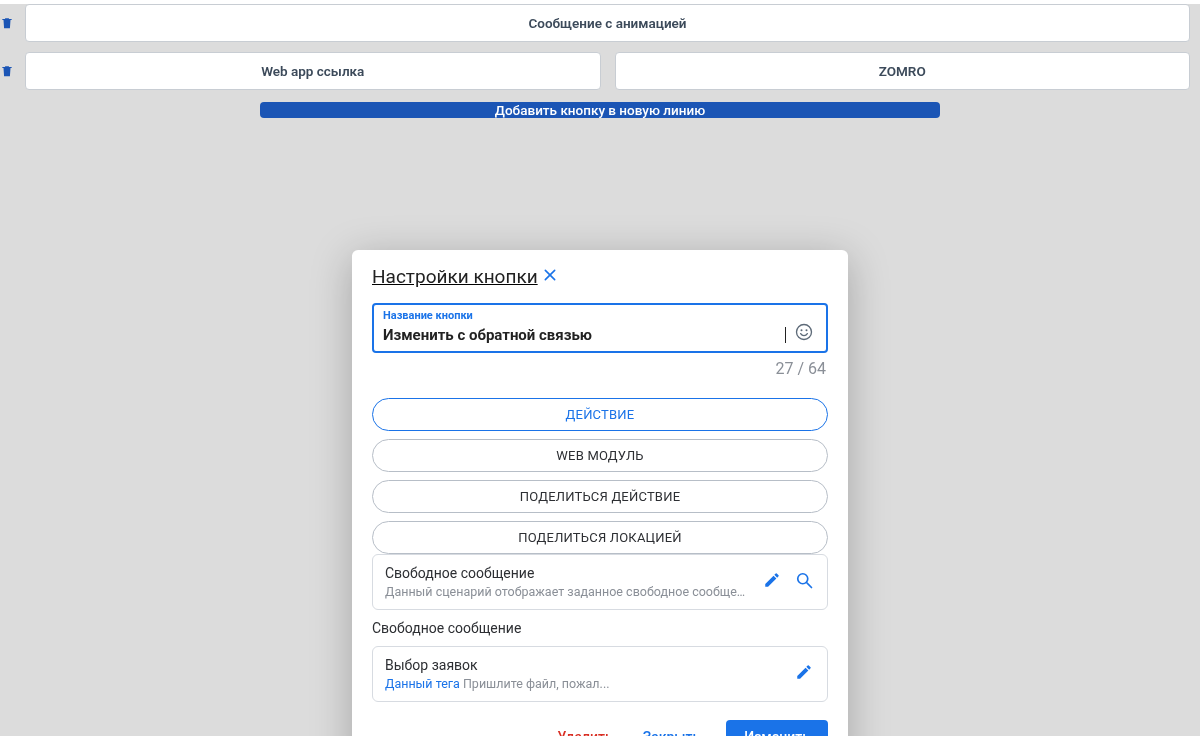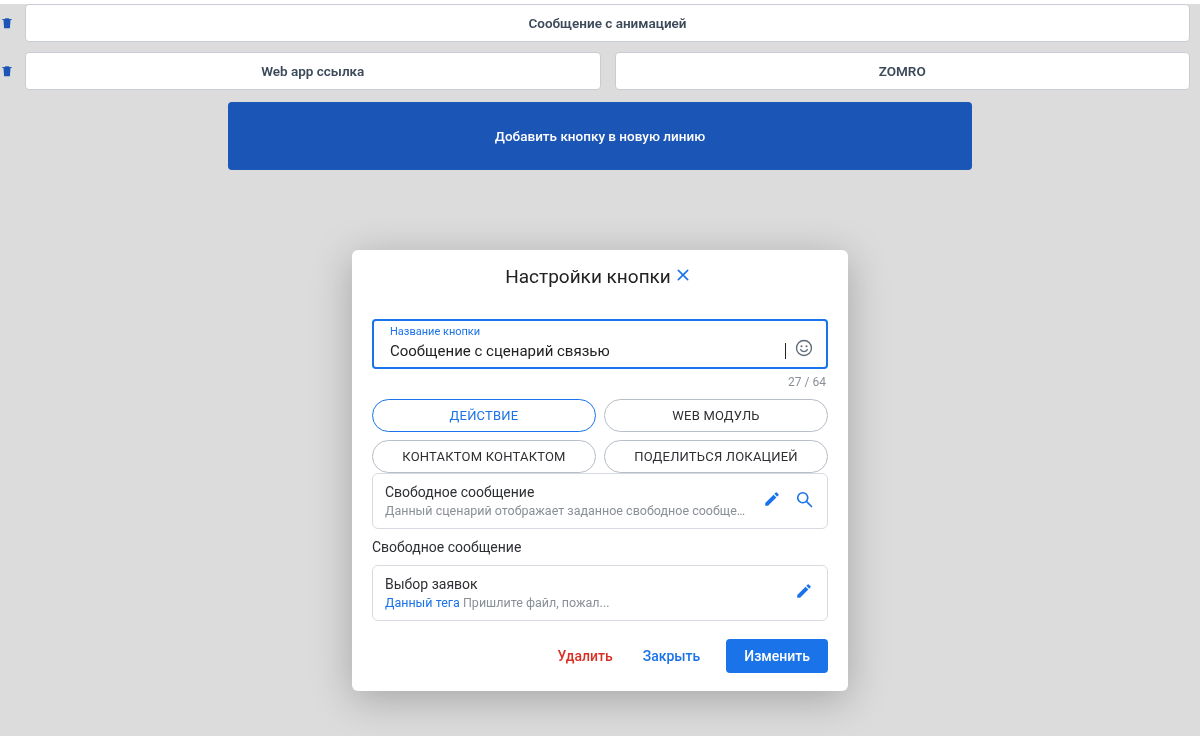--- a/index.html
+++ b/index.html
@@ -28,64 +28,66 @@
   .top-bar-first { margin-top: 4px; margin-bottom: 10px; }
   .top-row2 {
     display: flex; gap: 14px; margin-right: 10px;
   }
   .top-row2 .top-bar { margin-right: 0; }
   .top-half { flex: 1; }
   .add-btn-row {
     display:flex; justify-content:center; margin-top: 12px;
   }
   .add-btn {
-    width: 744px; background: #1b55b5; color: #fff; font-size: 13.5px;
-    text-align: center; padding: 26px 0; border-radius: 4px; font-weight: 500;
+    width: 680px; background: #1b55b5; color: #fff; font-size: 13.5px;
+    text-align: center; padding: 0 0; border-radius: 4px; font-weight: 500;
   }
   .dimmed { position: relative; z-index: 1; }
 
   
   .modal {
     position: absolute; left: 50%; transform: translateX(-50%);
     top: 246px; width: 496px; background: #fff; border-radius: 6px;
     box-shadow: 0 8px 40px rgba(0,0,0,0.25);
     padding: 14px 20px 18px 20px; z-index: 10;
   }
   .modal-header {
-    display:flex; align-items:center; justify-content:center;
-    margin-bottom: 30px;
+    display:flex; align-items:center; justify-content:flex-start;
+    margin-bottom: 14px;
+    text-decoration: underline;
   }
   .modal-title { font-size: 19px; color: #222; font-weight: 400; }
   .close-x { color: #1a73e8; font-size: 18px; cursor: pointer; padding: 2px 4px; }
 
   .field-wrap {
-    border: 2px solid #1a73e8; border-radius: 4px; padding: 4px 10px 6px 16px;
+    border: 2px solid #1a73e8; border-radius: 4px; padding: 4px 10px 6px 9px;
     position: relative;
+    font-weight: bold;
   }
   .field-label {
     font-size: 11px; color: #1a73e8; line-height: 1.2;
   }
   .field-row { display:flex; align-items:center; gap:8px; }
   .field-input {
     border: none; outline: none; font-size: 15px; color: #222; flex: 1;
     padding: 2px 0 0 0; background: transparent;
   }
   .smiley {
     color: #5d6a78; font-size: 20px; line-height: 1; padding-right: 2px;
   }
   .char-count {
-    text-align: right; color: #8a8f97; font-size: 12px; margin-top: 6px; margin-bottom: 10px;
+    text-align: right; color: #8a8f97; font-size: 16px; margin-top: 6px; margin-bottom: 20px;
     padding-right: 2px;
   }
 
   .section-label {
     font-size: 14px; color: #2d2f33; margin: 10px 0 10px 0;
   }
   .pill-grid {
-    display: grid; grid-template-columns: 1fr 1fr; gap: 8px;
+    display: grid; grid-template-columns: 1fr; gap: 8px;
   }
   .pill {
     border: 1px solid #b7bec7; border-radius: 18px; text-align:center;
     padding: 8px 0; font-size: 13px; color: #2d2f33; font-weight: 400; cursor: pointer;
     letter-spacing: 0.2px;
   }
   .pill.selected {
     border-color: #1a73e8; color: #1a73e8;
   }
   .pill-row-last { grid-column: 1 / 2; }
@@ -159,39 +161,39 @@
         <svg width="16" height="16" viewBox="0 0 24 24">
             <path stroke="#1a73e8" stroke-width="2.4" stroke-linecap="round" d="M5 5l14 14M19 5L5 19"></path>
           </svg>
       </div>
     </div>
 
     <div class="field-wrap">
       <div class="field-label">Название кнопки</div>
       <div class="field-row">
         <div style="display:flex; align-items:center; flex:1;">
-          <span class="field-input">Сообщение с сценарий связью</span>
+          <span class="field-input">Изменить с обратной связью</span>
             <span class="caret"></span>
         </div>
         <div class="smiley">
           <svg width="20" height="20" viewBox="0 0 24 24">
               <circle cx="12" cy="12" r="9" fill="none" stroke="#5d6a78" stroke-width="1.6"></circle>
               <circle cx="9" cy="10" r="1.2" fill="#5d6a78"></circle>
               <circle cx="15" cy="10" r="1.2" fill="#5d6a78"></circle>
               <path d="M8 14c1 1.6 2.4 2.4 4 2.4s3-.8 4-2.4" fill="none" stroke="#5d6a78" stroke-width="1.6" stroke-linecap="round"></path>
             </svg>
         </div>
       </div>
     </div>
     <div class="char-count">27 / 64</div>
 
     <div class="pill-grid">
       <div class="pill selected">ДЕЙСТВИЕ</div>
       <div class="pill">WEB МОДУЛЬ</div>
-      <div class="pill">КОНТАКТОМ КОНТАКТОМ</div>
+      <div class="pill">ПОДЕЛИТЬСЯ ДЕЙСТВИЕ</div>
       <div class="pill">ПОДЕЛИТЬСЯ ЛОКАЦИЕЙ</div>
     </div>
 
     <div class="card">
       <div class="card-body">
         <div class="card-title">Свободное сообщение</div>
         <div class="card-sub">Данный сценарий отображает заданное свободное сообщение</div>
       </div>
       <div class="card-icon">
         <svg width="18" height="18" viewBox="0 0 24 24">

